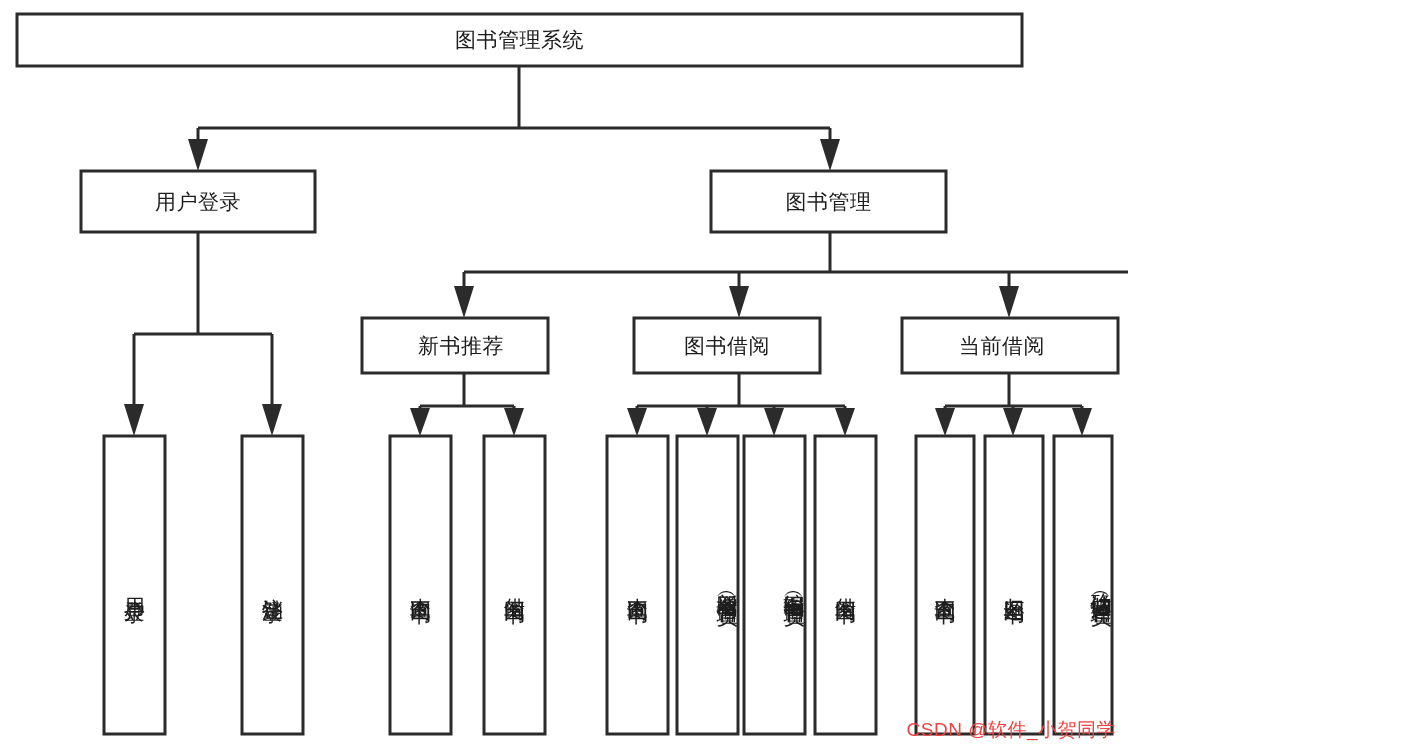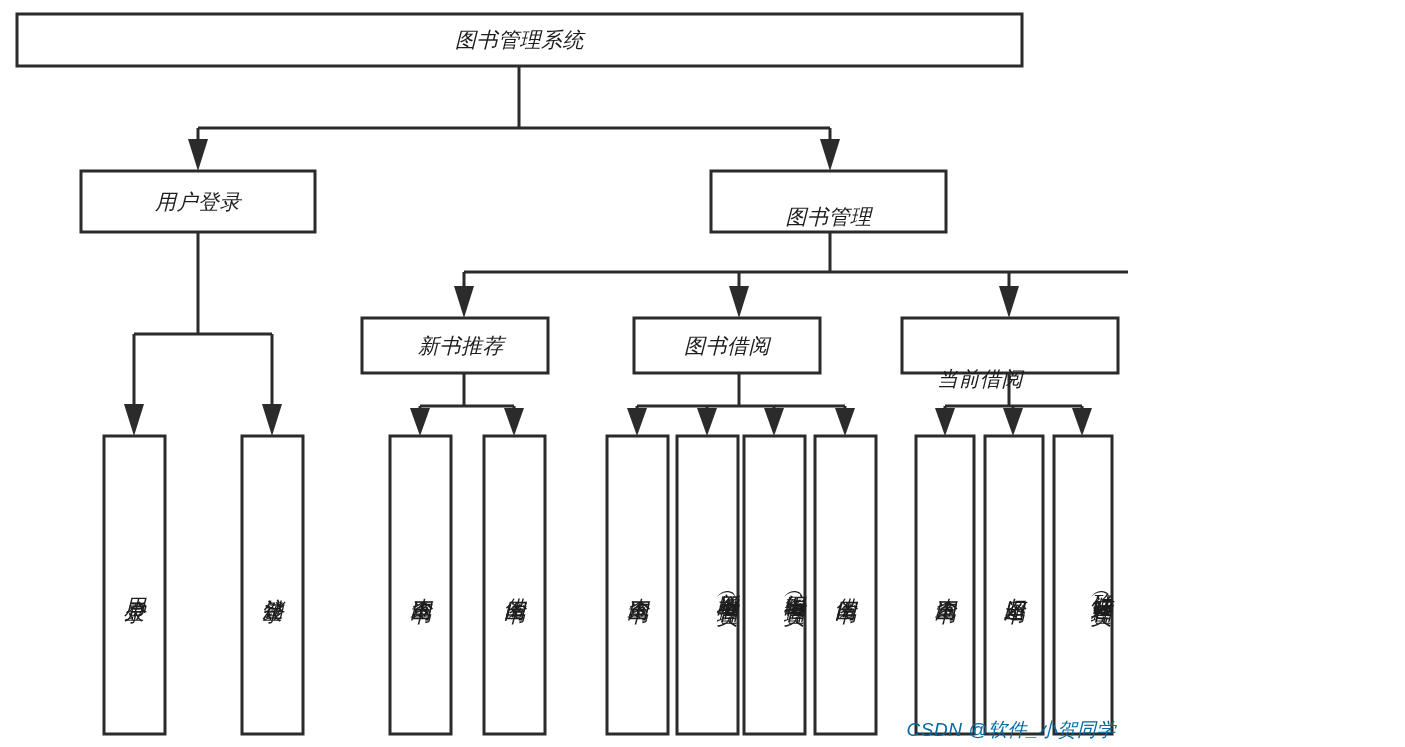--- a/index.html
+++ b/index.html
@@ -10,21 +10,20 @@
   }
   body {
     font-family: "Liberation Sans", "DejaVu Sans", sans-serif;
   }
   #diagram-canvas {
     position: relative;
     width: 1128px;
     height: 747px;
     background: #ffffff;
     overflow: hidden;
-    font-style: italic;
   }
   svg.diagram-svg {
     position: absolute;
     top: 0;
     left: 0;
     width: 1405px;
     height: 747px;
   }
   .node-box {
     fill: #ffffff;
@@ -64,21 +63,21 @@
     line-height: 1.05;
     letter-spacing: 2px;
     justify-content: center;
     align-items: center;
   }
   .watermark {
     position: absolute;
     right: 12px;
     bottom: 4px;
     font-size: 19px;
-    color: #0369a1;
+    color: #ef4444;
     font-family: "Liberation Sans", "DejaVu Sans", sans-serif;
     white-space: nowrap;
     letter-spacing: 0.5px;
     pointer-events: none;
   }
 </style>
 </head>
 <body>
 
 <div id="diagram-canvas">
@@ -187,25 +186,25 @@
     <rect class="node-box" x="985" y="436" width="58" height="298"></rect>
     <rect class="node-box" x="1054" y="436" width="58" height="298"></rect>
 
     <rect class="node-box" x="1194" y="436" width="58" height="298"></rect>
     <rect class="node-box" x="1312" y="436" width="58" height="298"></rect>
   </svg>
 
   <div class="node-label horizontal" style="left:17px; top:14px; width:1005px; height:52px;">图书管理系统</div>
 
   <div class="node-label horizontal" style="left:81px; top:171px; width:234px; height:61px;">用户登录</div>
-  <div class="node-label horizontal" style="left:711px; top:186px; width:235px; height:61px;">图书管理</div>
+  <div class="node-label horizontal" style="left:711px; top:171px; width:235px; height:61px;">图书管理</div>
 
   <div class="node-label horizontal" style="left:362px; top:318px; width:186px; height:55px;padding-left:12px;">新书推荐</div>
   <div class="node-label horizontal" style="left:634px; top:318px; width:186px; height:55px;border-radius:12px;">图书借阅</div>
-  <div class="node-label horizontal" style="left:872px; top:318px; width:216px; height:55px;margin-top:33px;">当前借阅</div>
+  <div class="node-label horizontal" style="left:894px; top:318px; width:216px; height:55px;">当前借阅</div>
 
   <div class="node-label vertical" style="left:104px; top:436px; width:61px; height:298px;">用户登录</div>
   <div class="node-label vertical" style="left:242px; top:436px; width:61px; height:298px;">注销登录</div>
 
   <div class="node-label vertical" style="left:390px; top:436px; width:61px; height:298px;">查询图书</div>
   <div class="node-label vertical" style="left:484px; top:436px; width:61px; height:298px;">借阅图书</div>
 
   <div class="node-label vertical" style="left:607px; top:436px; width:61px; height:298px;">查询图书</div>
   <div class="node-label vertical" style="left:677px; top:436px; width:61px; height:298px; align-items:flex-start;">新增图书（管理员）</div>
   <div class="node-label vertical" style="left:744px; top:436px; width:61px; height:298px; align-items:flex-start;">编辑图书（管理员）</div>

